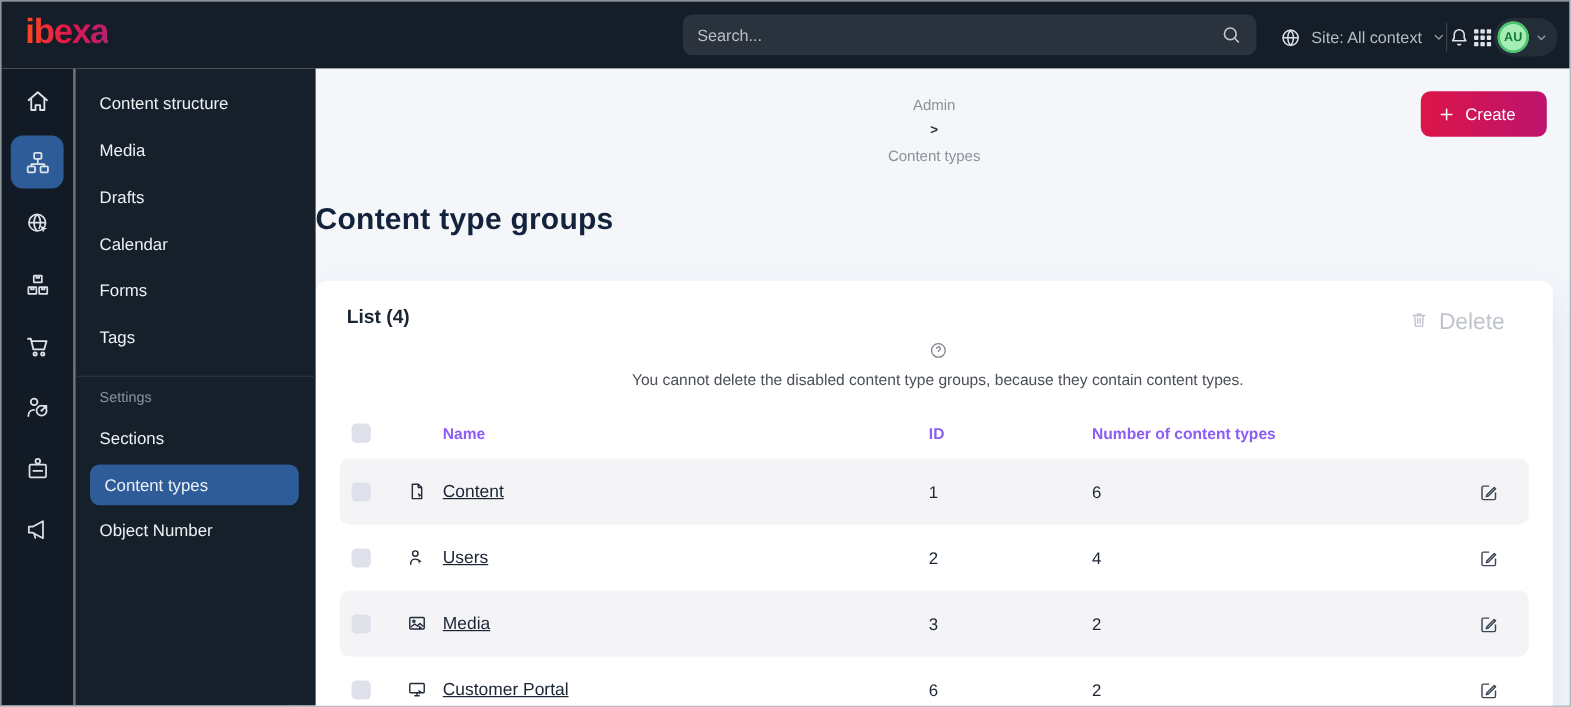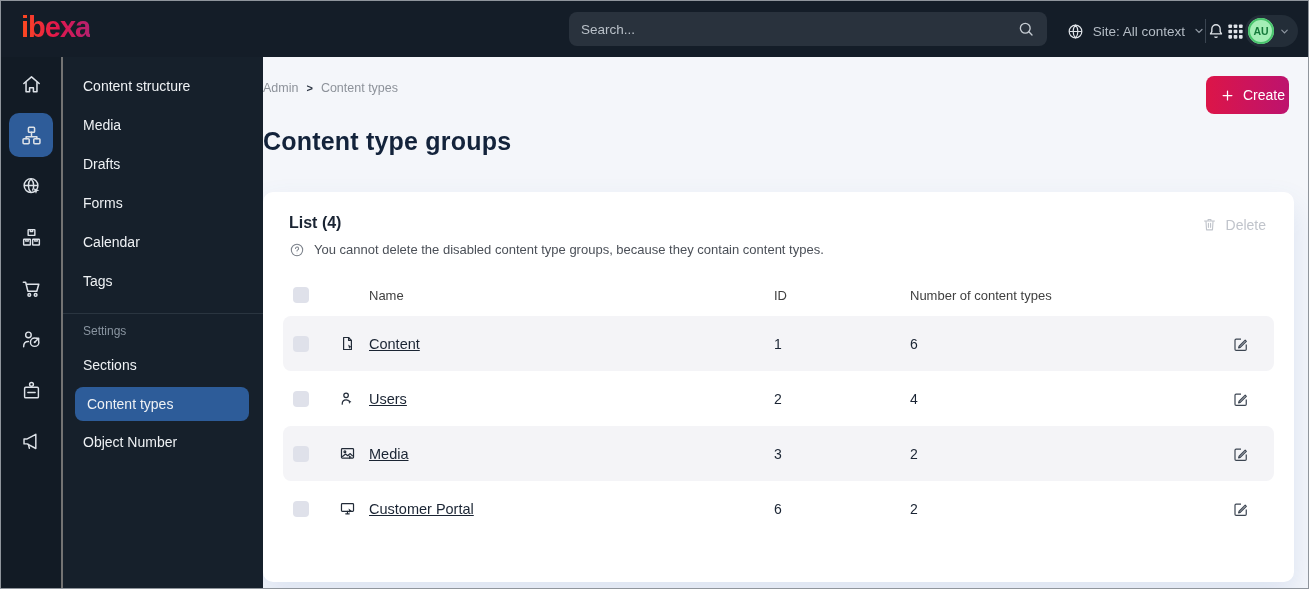--- a/index.html
+++ b/index.html
@@ -32,37 +32,37 @@
 
   
   .sidemenu { position:absolute; top:56px; left:60px; bottom:0; width:202px; background:#16202b; border-left:2px solid #737373; padding-top:10px; z-index:4; }
   .menu-item { height:39px; line-height:39px; padding-left:20px; color:#eef1f4; font-size:14px; cursor:pointer; white-space:nowrap; }
   .menu-item.selected { margin:2px 14px 2px 12px; padding-left:12px; height:34px; line-height:34px; background:#2d5c99; border-radius:8px; }
   .menu-divider { border-top:1px solid #2a3540; margin:12px 0 10px 0; }
   .menu-label { padding-left:20px; color:#8a95a1; font-size:12px; margin-bottom:8px; }
 
   
   .main { position:absolute; top:56px; left:238px; right:0; bottom:0; background:#f4f6fa; padding:24px 14px 0 24px; }
-  .breadcrumb { display:flex; align-items:center; gap:8px; font-size:12.5px; color:#8d929a; }
+  .breadcrumb { display:flex; align-items:center; gap:8px; font-size:12.5px; color:#8d929a;flex-direction:column; }
   .breadcrumb .sep { color:#2b3442; font-weight:bold; font-size:11px; }
-  .create-btn { position:absolute; top:19px; right:19px; height:38px; padding:0 4px 0 14px; border:none; border-radius:8px;
+  .create-btn { position:absolute; top:19px; right:19px; height:38px; padding:0 26px 0 14px; border:none; border-radius:8px;
                 background:linear-gradient(90deg,#dc1548,#bd136e); color:#fff; font-size:14px; font-family:inherit;
                 display:flex; align-items:center; gap:8px; cursor:pointer;text-align:center; }
   .page-title { margin-top:32px; font-size:25px; font-weight:bold; color:#13233b; letter-spacing:.2px; }
 
   .card { margin-top:36px; background:#fff; border-radius:10px; box-shadow:0 14px 30px rgba(70,110,190,.14); padding:22px 20px 34px 20px; min-height:390px; position:relative; }
   .list-title { font-size:16px; font-weight:bold; color:#1a2433; padding-left:6px; }
-  .info-row { display:flex; align-items:flex-start; gap:9px; margin-top:10px; padding-left:6px; color:#4b5058; font-size:13px; }
+  .info-row { display:flex; align-items:center; gap:9px; margin-top:10px; padding-left:6px; color:#4b5058; font-size:13px;flex-direction:column; }
   .help-icon { color:#7d838c; display:flex; }
-  .delete-btn { position:absolute; top:24px; right:28px; display:flex; align-items:center; gap:8px; background:none; border:none;
-                color:#c0c4cb; font-size:14px; font-family:inherit; cursor:default; }
+  .delete-btn { position:absolute; top:24px; right:40px; display:flex; gap:8px; background:none; border:none;
+                color:#c0c4cb; font-size:19px; font-family:inherit; cursor:default; }
 
   .table { margin-top:16px; }
   .trow { display:grid; grid-template-columns:46px 30px 405px 136px 1fr 44px; align-items:center; padding-left:10px; }
-  .thead { height:42px; color:#404040; font-size:13px; }
+  .thead { height:42px; color:#8b5cf6; font-size:13px;font-weight:bold; }
   .tbody-row { height:55px; border-radius:8px; font-size:14.5px; color:#1a2433; }
   .tbody-row.alt { background:#f4f4f7; }
   .checkbox { width:16px; height:16px; border-radius:4px; background:#dfe1ea; cursor:pointer; }
   .type-icon { color:#222b38; display:flex; }
   .row-link { color:#1a2433; font-weight:500; text-decoration:underline; cursor:pointer; }
   .cell-num { font-size:14px; }
   .edit-btn { background:none; border:none; color:#3c4552; display:flex; cursor:pointer; padding:2px; }
 
   svg { display:block; }
 </style>
@@ -212,22 +212,22 @@
             <path d="M8.8 15.2l1 3.8"></path>
           </svg>
         </span>
     </div>
   </nav>
 
   <nav class="sidemenu">
     <div class="menu-item">Content structure</div>
     <div class="menu-item">Media</div>
     <div class="menu-item">Drafts</div>
+    <div class="menu-item">Calendar</div>
     <div class="menu-item">Forms</div>
-    <div class="menu-item">Calendar</div>
     <div class="menu-item">Tags</div>
     <div class="menu-divider"></div>
     <div class="menu-label">Settings</div>
     <div class="menu-item">Sections</div>
     <div class="menu-item selected">Content types</div>
     <div class="menu-item">Object Number</div>
   </nav>
 
   <main class="main">
     <div class="breadcrumb">

